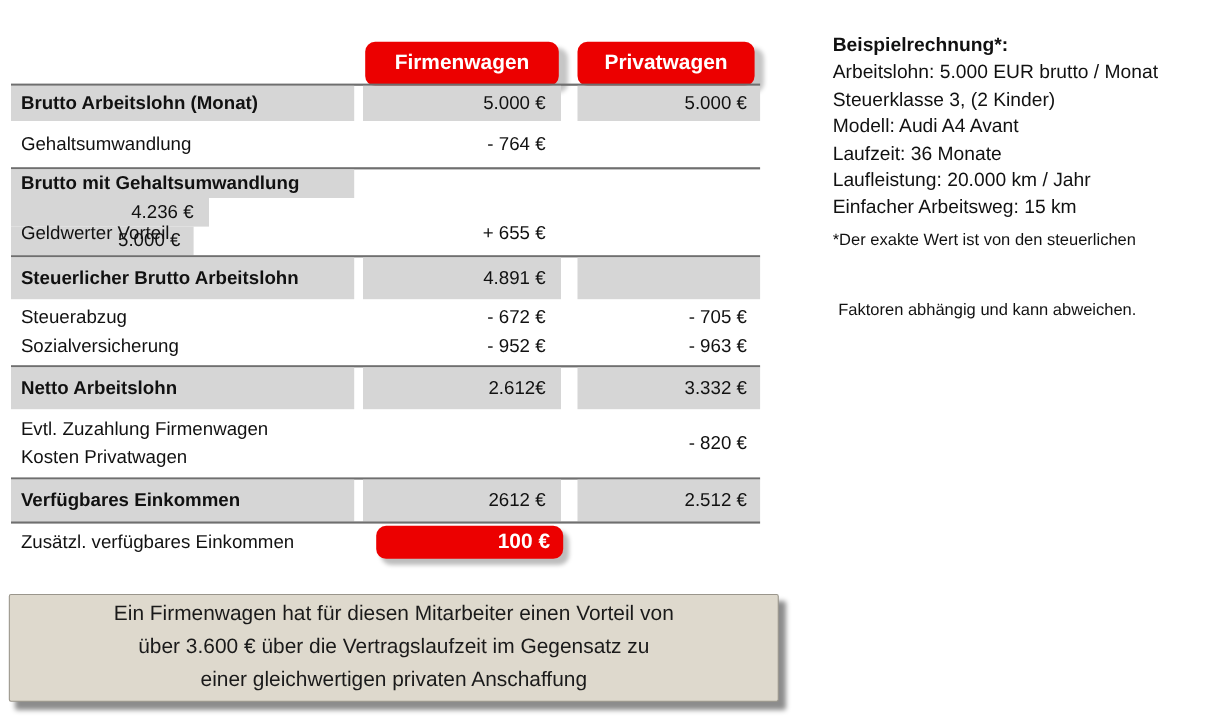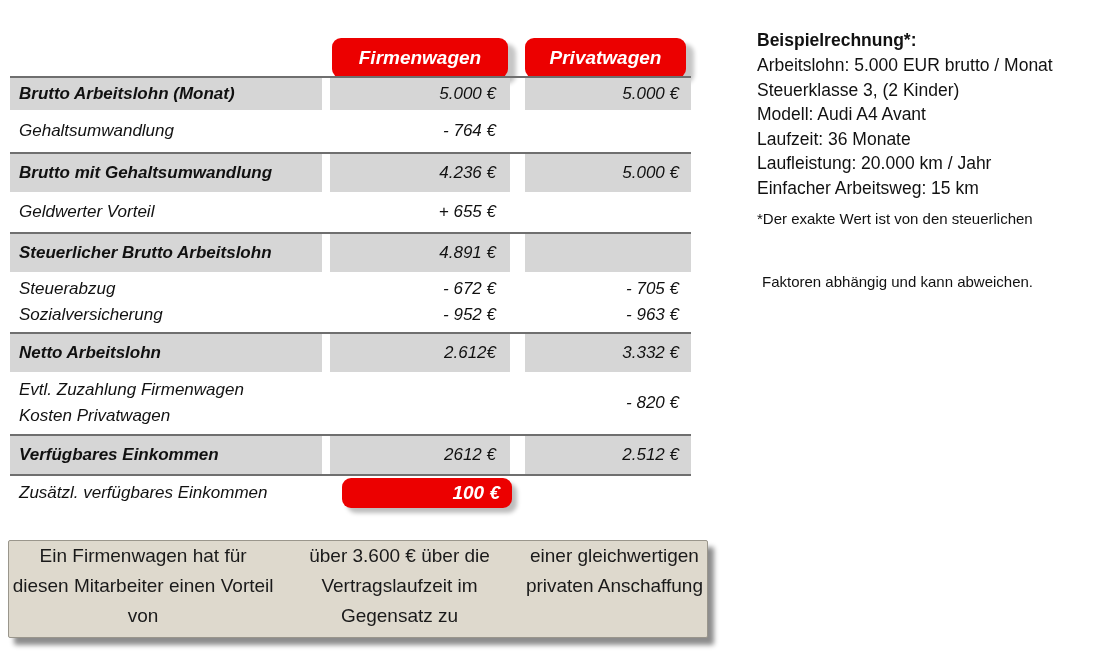--- a/index.html
+++ b/index.html
@@ -1,36 +1,36 @@
 <!DOCTYPE html>
 <html><head>
 <meta charset="utf-8">
 <style>
   html, body { margin: 0; padding: 0; background: #ffffff; }
   body { font-family: "Liberation Sans", sans-serif; color: #111111; }
   .stage { position: relative; width: 1118px; height: 652px; background: #ffffff; overflow: hidden; }
 
   
-  .table { position: absolute; left: 10px; top: 38px; width: 681px; font-style: italic; }
+  .table { position: absolute; left: 10px; top: 38px; width: 681px; }
 
   .chip {
     position: absolute; top: 0; height: 40px;
     background: #ec0000; border-radius: 9px;
     box-shadow: 8px 6px 4px #c6c6c6;
     display: flex; align-items: center; justify-content: center;
     color: #ffffff; font-weight: bold; font-size: 19px;
   }
   .chip-f { left: 322px; width: 176px; }
   .chip-p { left: 515px; width: 161px; }
 
   .rows { position: relative; margin-top: 38px; }
   .trow { display: flex; align-items: stretch; position: relative; box-sizing: border-box; }
   .trow:nth-child(1)  { height: 34px; }
   .trow:nth-child(2)  { height: 42px; }
-  .trow:nth-child(3)  { height: 40px; }
+  .trow:nth-child(3)  { height: 40px; flex-direction: column; }
   .trow:nth-child(4)  { height: 40px; }
   .trow:nth-child(5)  { height: 40px; }
   .trow:nth-child(6)  { height: 60px; }
   .trow:nth-child(7)  { height: 40px; }
   .trow:nth-child(8)  { height: 62px; }
   .trow:nth-child(9)  { height: 40px; }
   .trow:nth-child(10) { height: 36px; }
   .trow.summary, .trow.final { border-top: 2px solid #6f6f6f; }
 
   .cell { box-sizing: border-box; display: flex; flex-direction: column; justify-content: center; font-size: 17px; }
@@ -56,21 +56,21 @@
   .example .line  { font-size: 17.5px; line-height: 24.5px; }
   .example .footnote { margin-top: 9px; font-size: 15px; line-height: 19px; }
   .example .footnote .fn2 { padding-left: 5px; margin-top: 44px; }
 
   
   .summary-box {
     position: absolute; left: 8px; top: 540px; width: 700px; height: 98px;
     background: #ded9cd; border: 1px solid #9a968c; border-radius: 2px;
     box-shadow: 6px 7px 5px rgba(0,0,0,0.45);
     box-sizing: border-box;
-    display: flex; flex-direction: row; justify-content: center;
+    display: flex; flex-direction: column; justify-content: center;
     text-align: center; font-size: 19px; line-height: 30px; color: #1a1a1a;
   }
   .summary-box b { font-weight: normal; }
 </style>
 </head>
 <body>
 
 <div class="stage">
 
   <div class="table">

